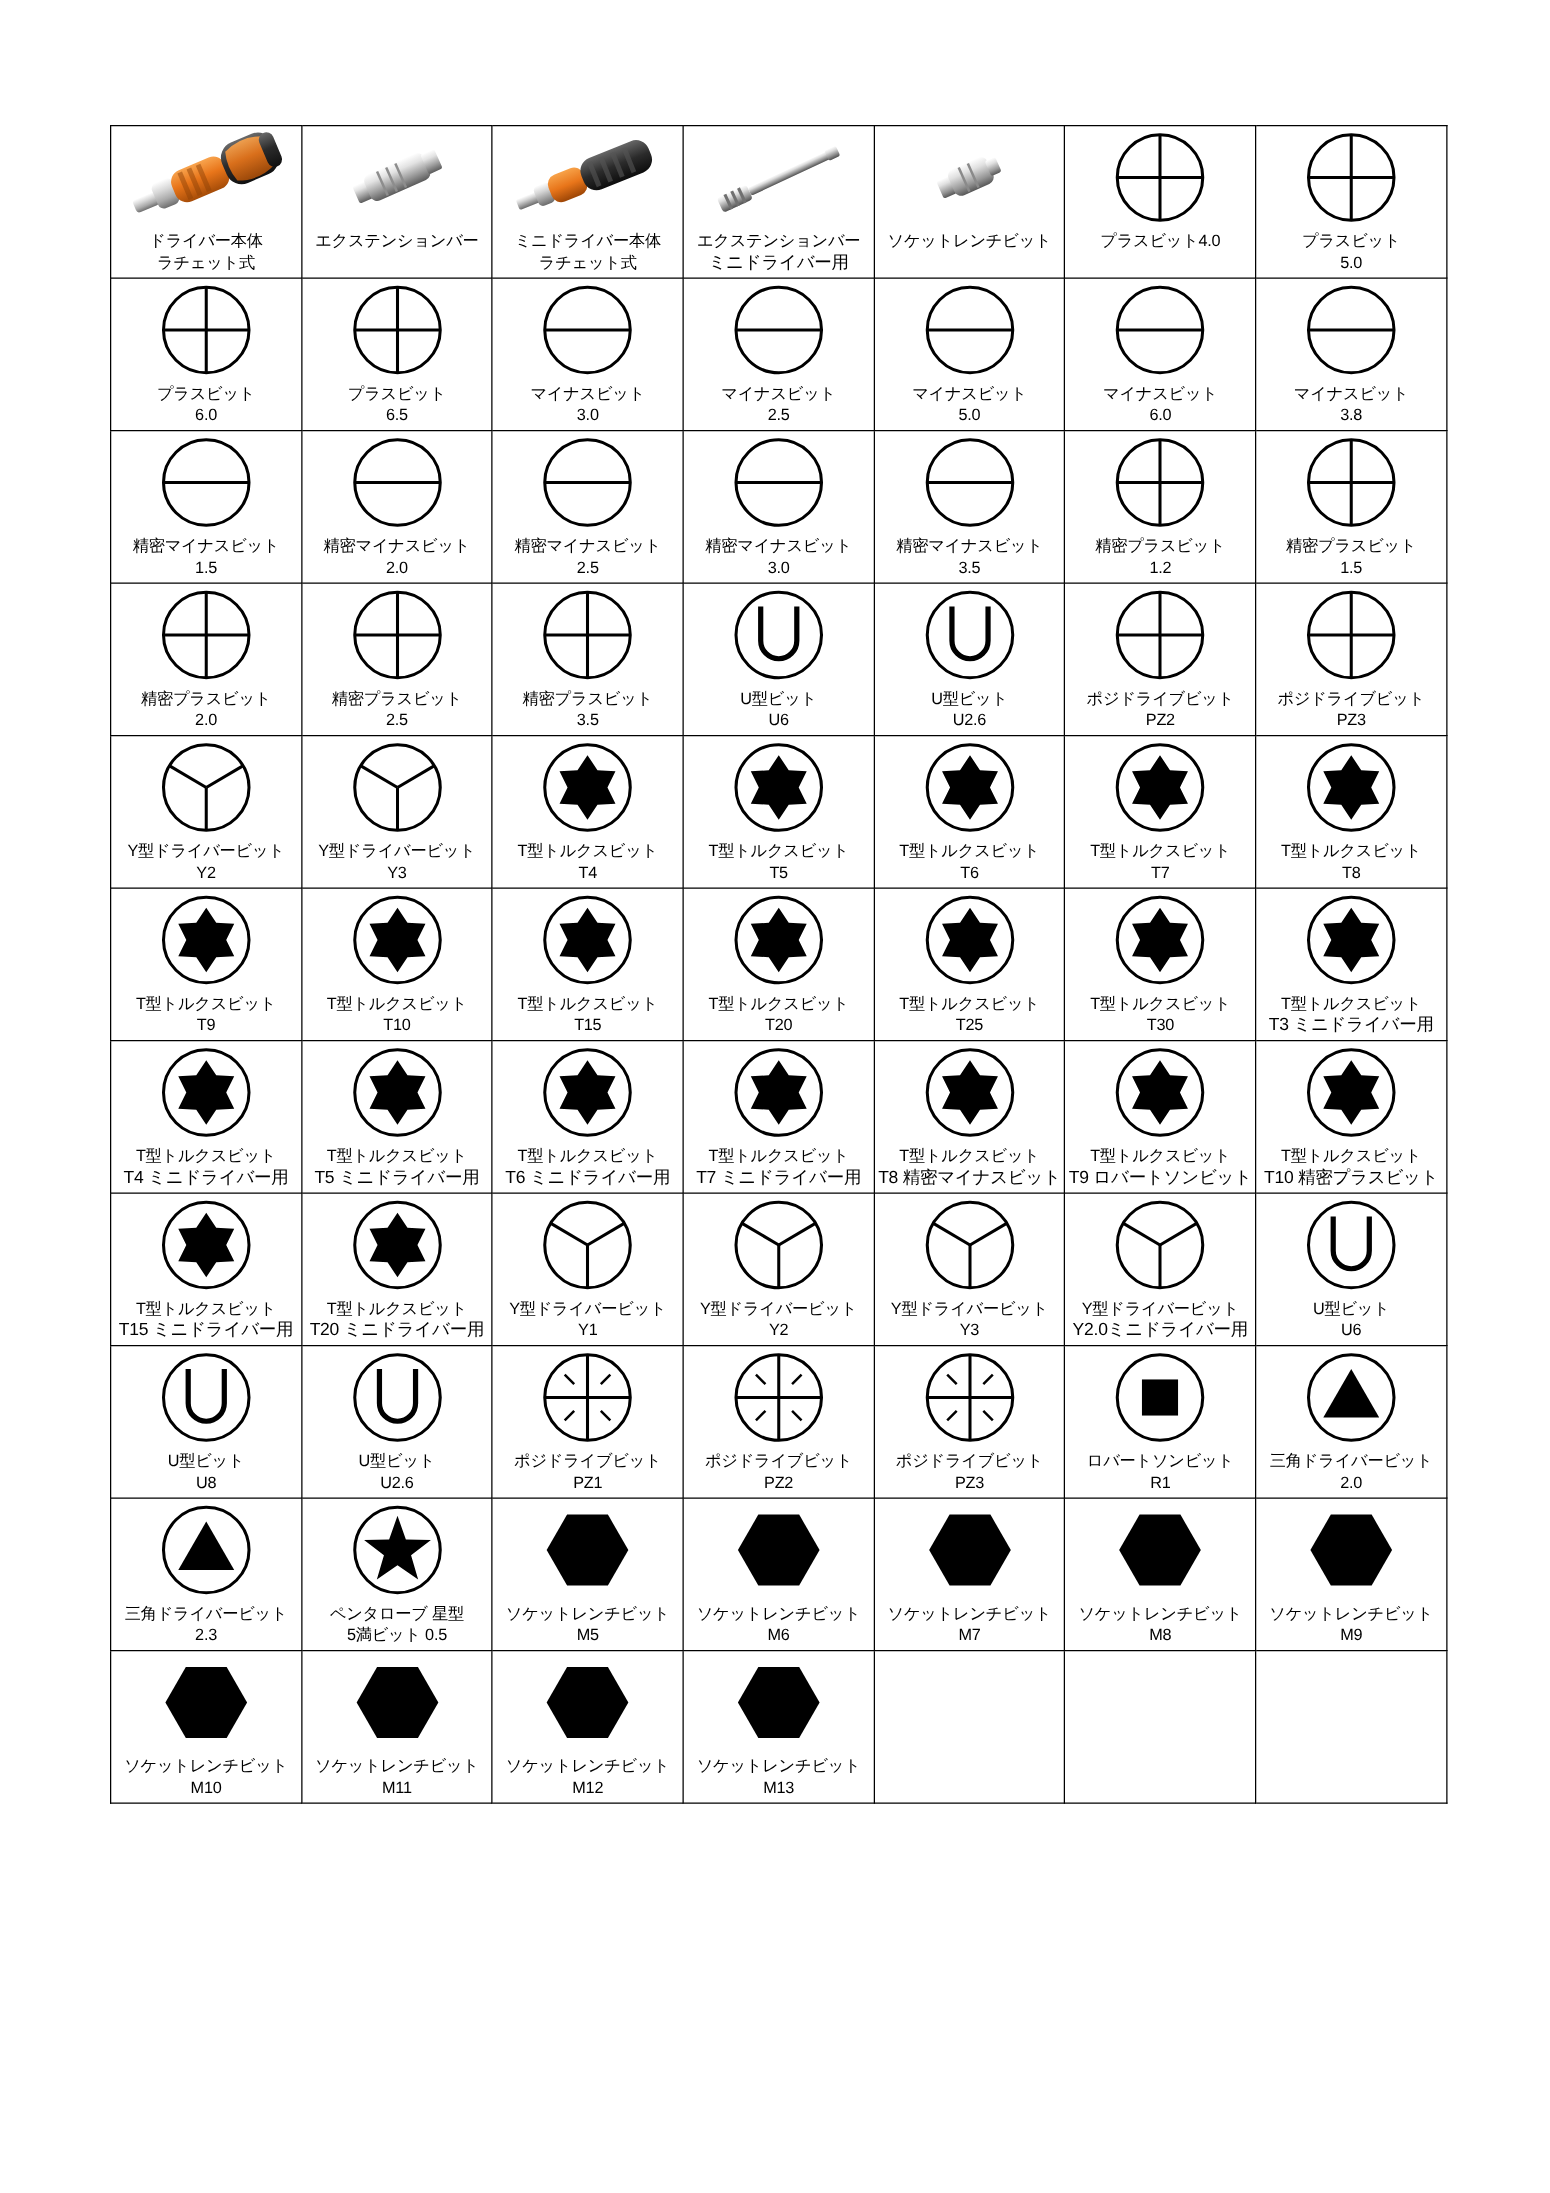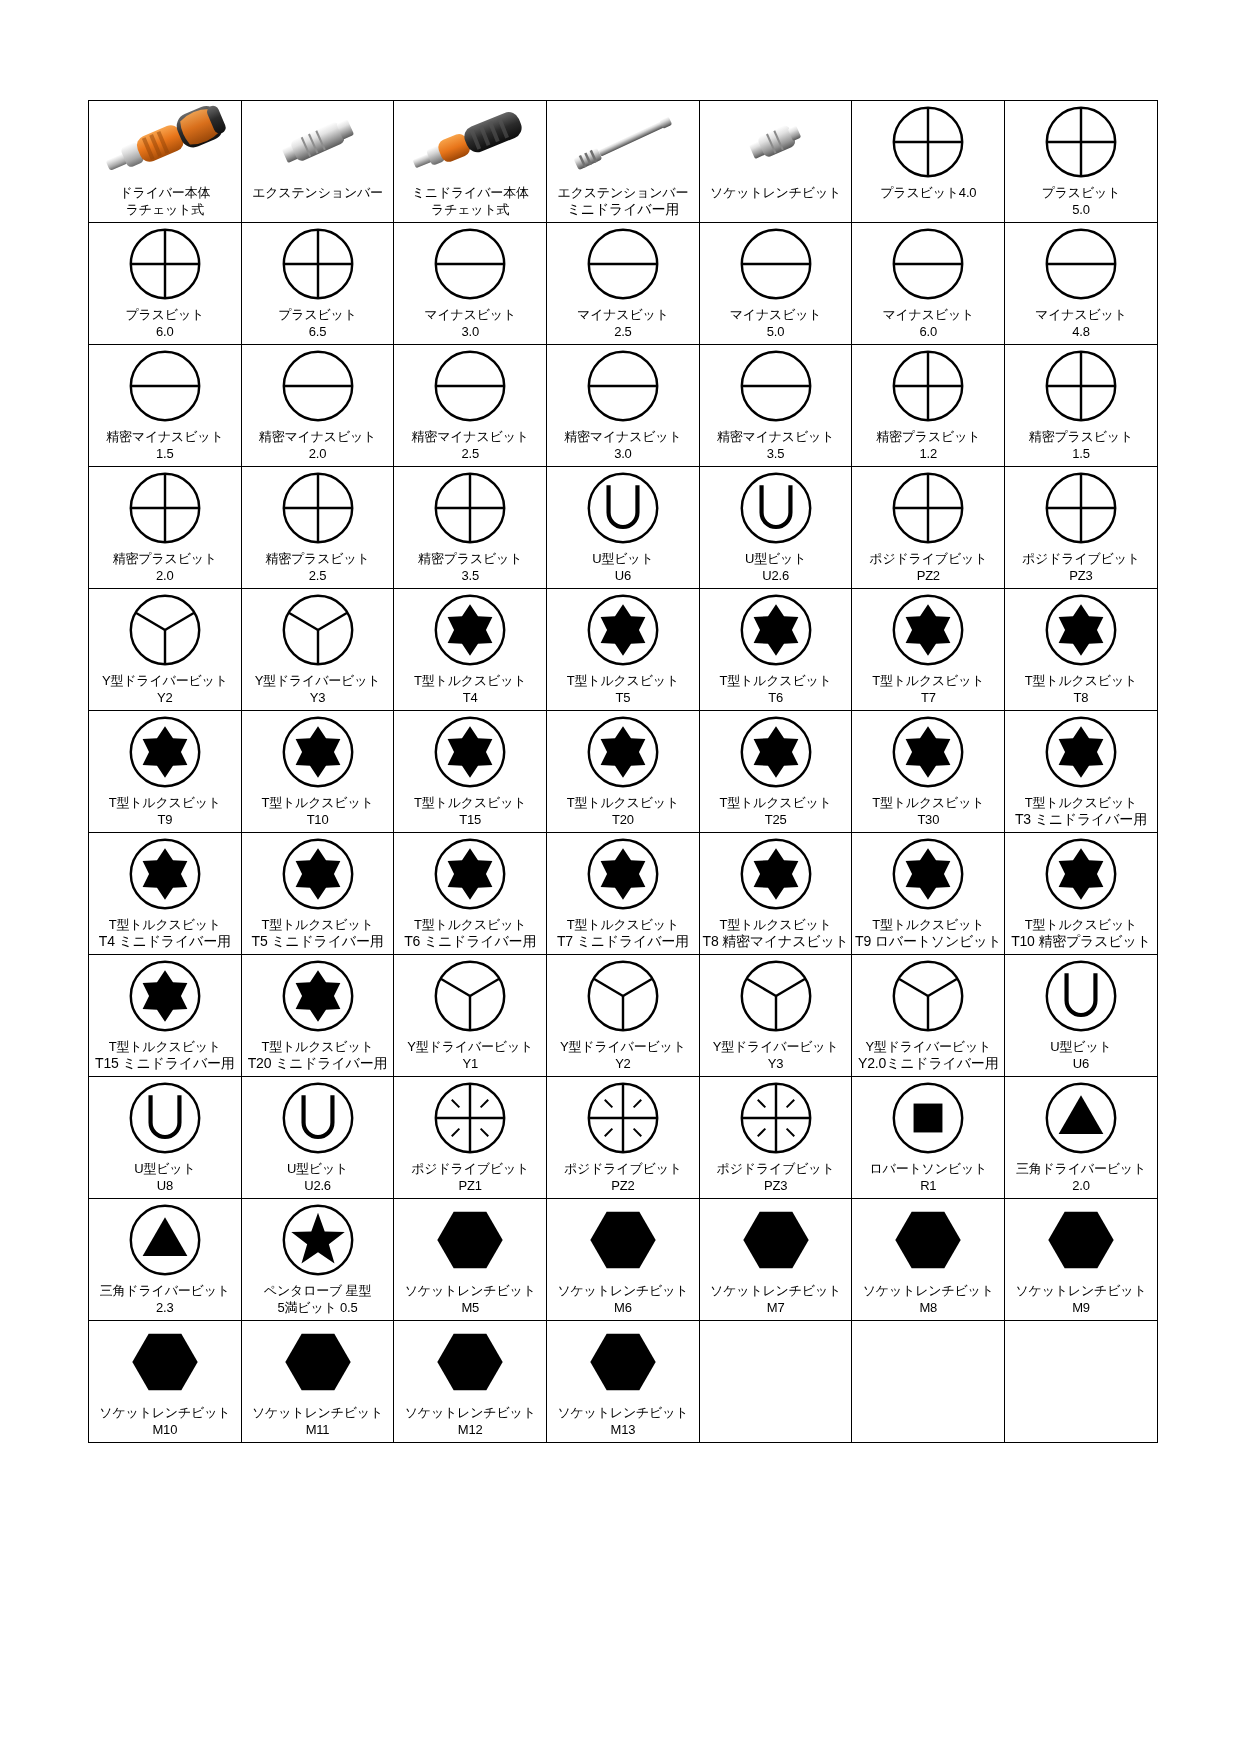--- a/index.html
+++ b/index.html
@@ -316,21 +316,21 @@
             </div>
           </td>
           <td>
             <div class="cellinner">
               <div class="art">
                 <svg width="76" height="76" viewBox="0 0 100 100">
                   <circle cx="50" cy="50" r="45" fill="none" stroke="#000000" stroke-width="3.2"></circle>
                   <line x1="5" y1="50" x2="95" y2="50" stroke="#000000" stroke-width="3.4"></line>
                 </svg>
               </div>
-              <div class="caption"><span>マイナスビット</span><span class="l2">4.8</span></div>
+              <div class="caption"><span>マイナスビット</span><span class="l2">3.8</span></div>
             </div>
           </td>
         </tr>
         <tr>
           <td>
             <div class="cellinner">
               <div class="art">
                 <svg width="76" height="76" viewBox="0 0 100 100">
                   <circle cx="50" cy="50" r="45" fill="none" stroke="#000000" stroke-width="3.2"></circle>
                   <line x1="5" y1="50" x2="95" y2="50" stroke="#000000" stroke-width="3.4"></line>

